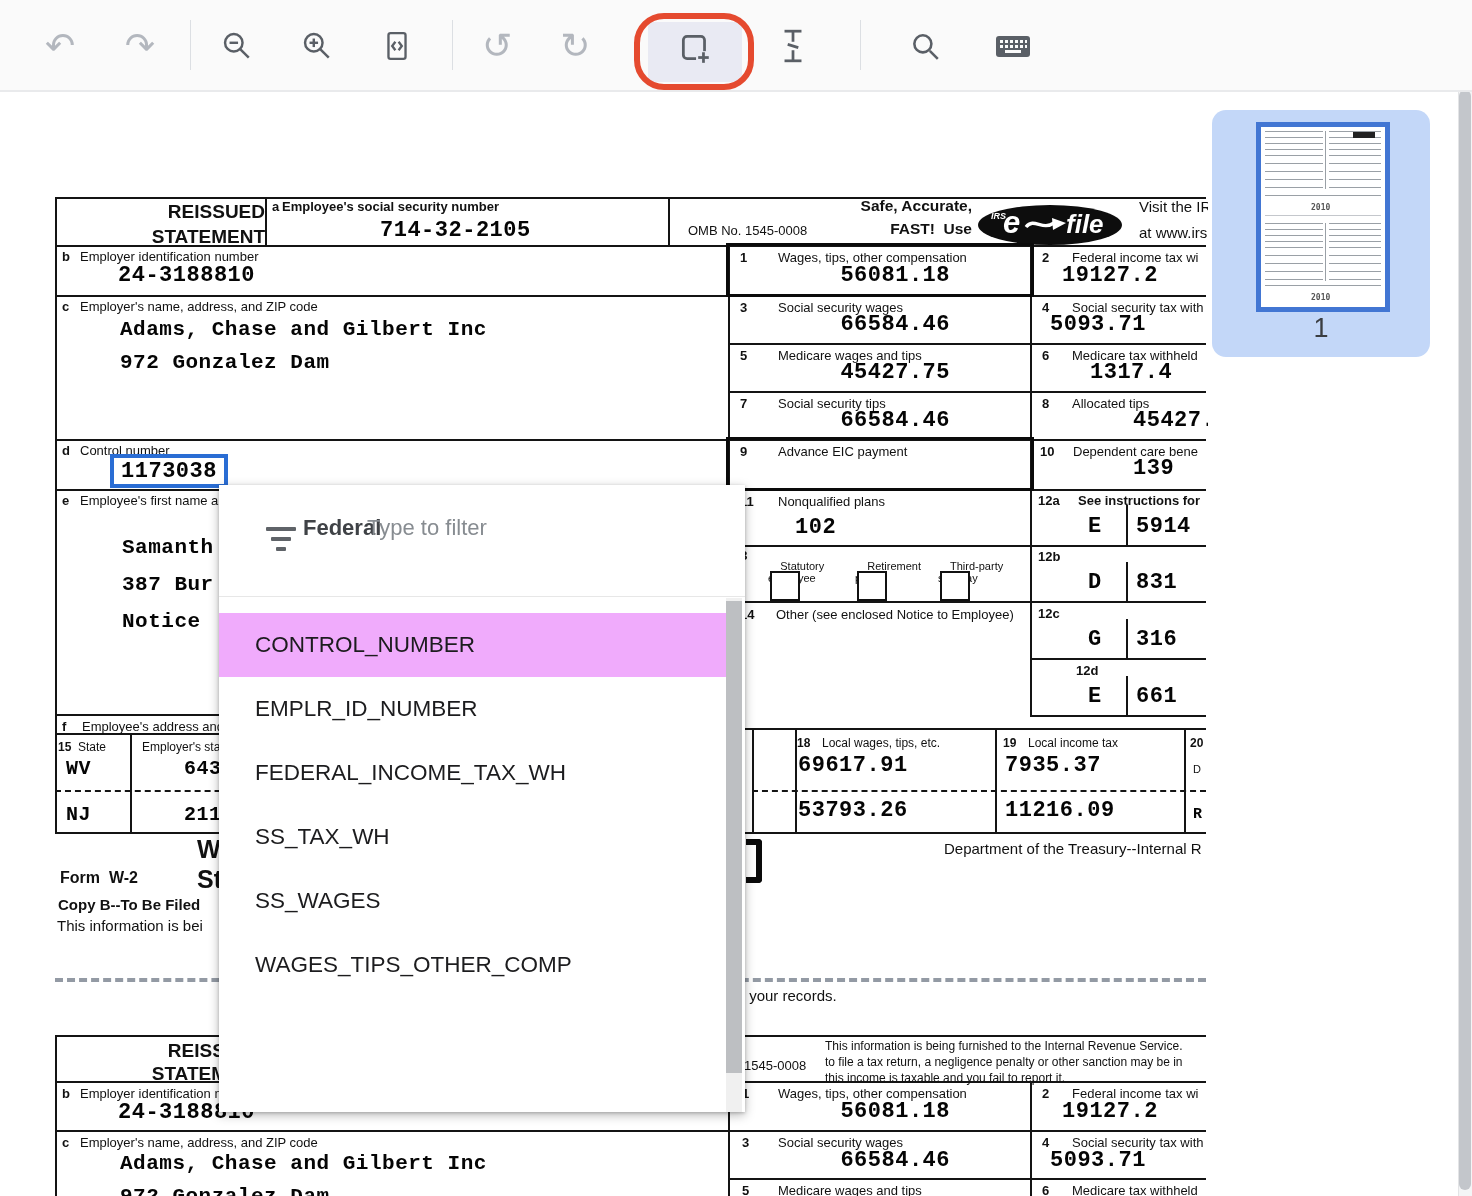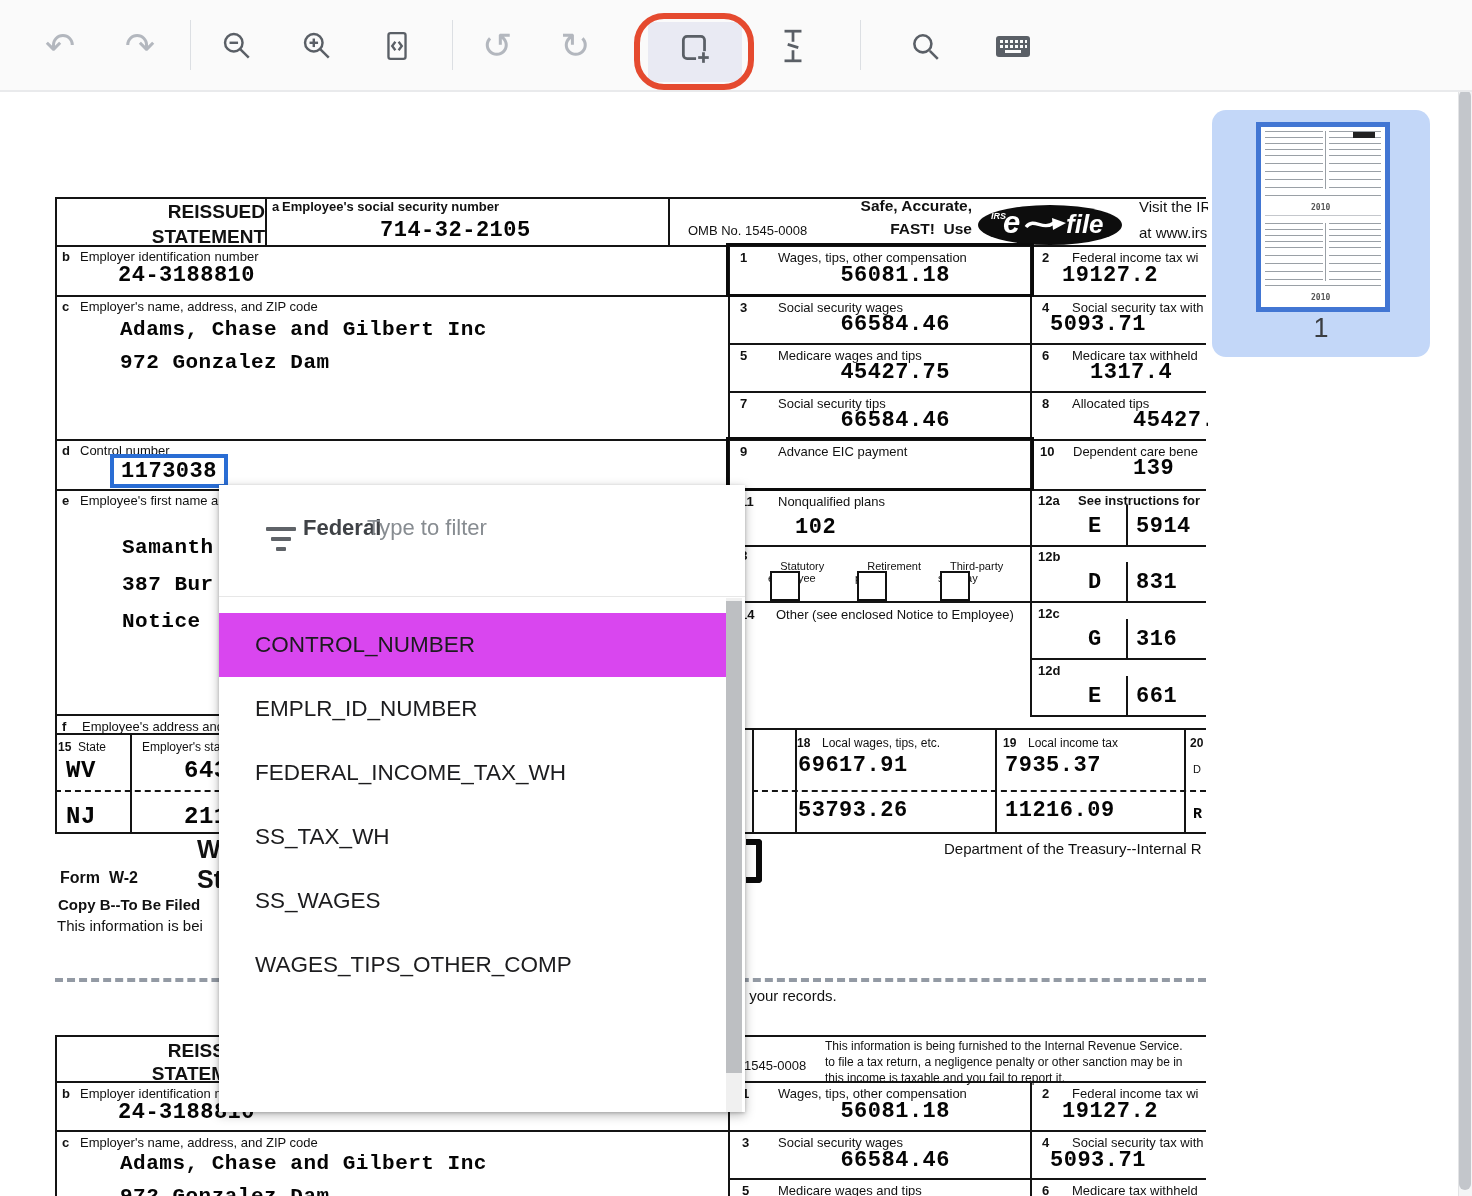--- a/index.html
+++ b/index.html
@@ -19,21 +19,21 @@
           border-radius:5px}
   
   #doc{position:absolute;left:0;top:0;width:1208px;height:1196px;overflow:hidden}
   .hl,.vl{position:absolute;background:#141414}
   .dashl{position:absolute;height:0;border-top:2px dashed #141414}
   .lbl{position:absolute;font-size:13px;color:#111;white-space:pre}
   .s12{font-size:12px}.s11{font-size:11px;line-height:12px}.s15{font-size:15px}
   .bd{font-weight:bold}
   .mono{position:absolute;font-family:"Liberation Mono","DejaVu Sans Mono",monospace;
         font-weight:bold;color:#050505;font-size:22px;white-space:pre;letter-spacing:.5px}
-  .m21{font-size:21px}.m20{font-size:24px}.m15{font-size:15px}
+  .m21{font-size:21px}.m20{font-size:20px}.m15{font-size:15px}
   .ctr{text-align:right}
   .cbx{position:absolute;width:26px;height:26px;border:2px solid #111;background:#fff}
   .thick{position:absolute;border:3px solid #0a0a0a;box-sizing:border-box;background:transparent}
   #bluebox{position:absolute;left:110px;top:454px;width:118px;height:34px;
            border:4px solid #2a6dd4;box-sizing:border-box;display:flex;align-items:center;
            justify-content:center;z-index:5}
   #bigdash{position:absolute;left:55px;top:978px;width:1151px;height:0;
            border-top:4px dashed #939aa4}
   #bracket{position:absolute;left:746px;top:839px;width:16px;height:44px;
            border-top:6px solid #0a0a0a;border-right:6px solid #0a0a0a;
@@ -48,21 +48,21 @@
   #dropdown{position:absolute;left:219px;top:485px;width:526px;height:627px;background:#fff;
             z-index:40;box-shadow:0 3px 10px rgba(0,0,0,.28),0 1px 3px rgba(0,0,0,.2)}
   #dd-filter{position:absolute;left:0;top:0;width:100%;height:112px;border-bottom:1px solid #e7e7e7;
              box-sizing:border-box}
   .fbar{position:absolute;background:#5f6368;height:4px;border-radius:1px}
   #dd-filter-label{position:absolute;left:84px;top:30px;font-size:22px;font-weight:bold;color:#3f4246}
   #dd-filter-ph{position:absolute;left:148px;top:30px;font-size:22px;color:#878c91}
   #dd-list{position:absolute;left:0;top:128px;width:507px}
   .ddrow{height:64px;display:flex;align-items:center;padding-left:36px;font-size:22.5px;
          color:#1c1c1e;cursor:pointer}
-  .ddrow.hilite{background:#d946ef}
+  .ddrow.hilite{background:#f0abfc}
   #dd-track{position:absolute;left:507px;top:113px;width:16px;height:514px;background:#f0f0f0}
   #dd-thumb{position:absolute;left:507px;top:116px;width:16px;height:472px;background:#bdbfc2}
   
   #panel{position:absolute;left:1212px;top:110px;width:218px;height:247px;background:#c3d7f8;
          border-radius:14px}
   #thumb{position:absolute;left:1256px;top:122px;width:134px;height:190px;background:#fff;
          border:5px solid #4276d3;box-sizing:border-box;cursor:pointer}
   .tline{position:absolute;background:#9aa0a6}
   .tyear{position:absolute;font-size:8px;font-weight:bold;color:#555;font-family:"DejaVu Sans Mono",monospace}
   #pagelabel{position:absolute;left:1212px;top:313px;width:218px;text-align:center;font-size:27px;
@@ -213,21 +213,21 @@
   <div class="lbl bd" style="left:1038px;top:493px">12a</div>
   <div class="lbl bd" style="left:1078px;top:493px">See instructions for</div>
   <div class="mono" style="left:1088px;top:514px">E</div>
   <div class="mono" style="left:1136px;top:514px">5914</div>
   <div class="lbl bd" style="left:1038px;top:549px">12b</div>
   <div class="mono" style="left:1088px;top:570px">D</div>
   <div class="mono" style="left:1136px;top:570px">831</div>
   <div class="lbl bd" style="left:1038px;top:606px">12c</div>
   <div class="mono" style="left:1088px;top:627px">G</div>
   <div class="mono" style="left:1136px;top:627px">316</div>
-  <div class="lbl bd" style="left:1038px;top:663px">12d</div>
+  <div class="lbl bd" style="left:1076px;top:663px">12d</div>
   <div class="mono" style="left:1088px;top:684px">E</div>
   <div class="mono" style="left:1136px;top:684px">661</div>
 
   <div class="lbl bd" style="left:733px;top:548px">13</div>
   <div class="lbl s11" style="left:768px;top:548px">
     <span>Statutory</span><br><span>employee</span></div>
   <div class="lbl s11" style="left:855px;top:548px">
     <span>Retirement</span><br><span>plan</span></div>
   <div class="lbl s11" style="left:938px;top:548px">
     <span>Third-party</span><br><span>sick pay</span></div>

